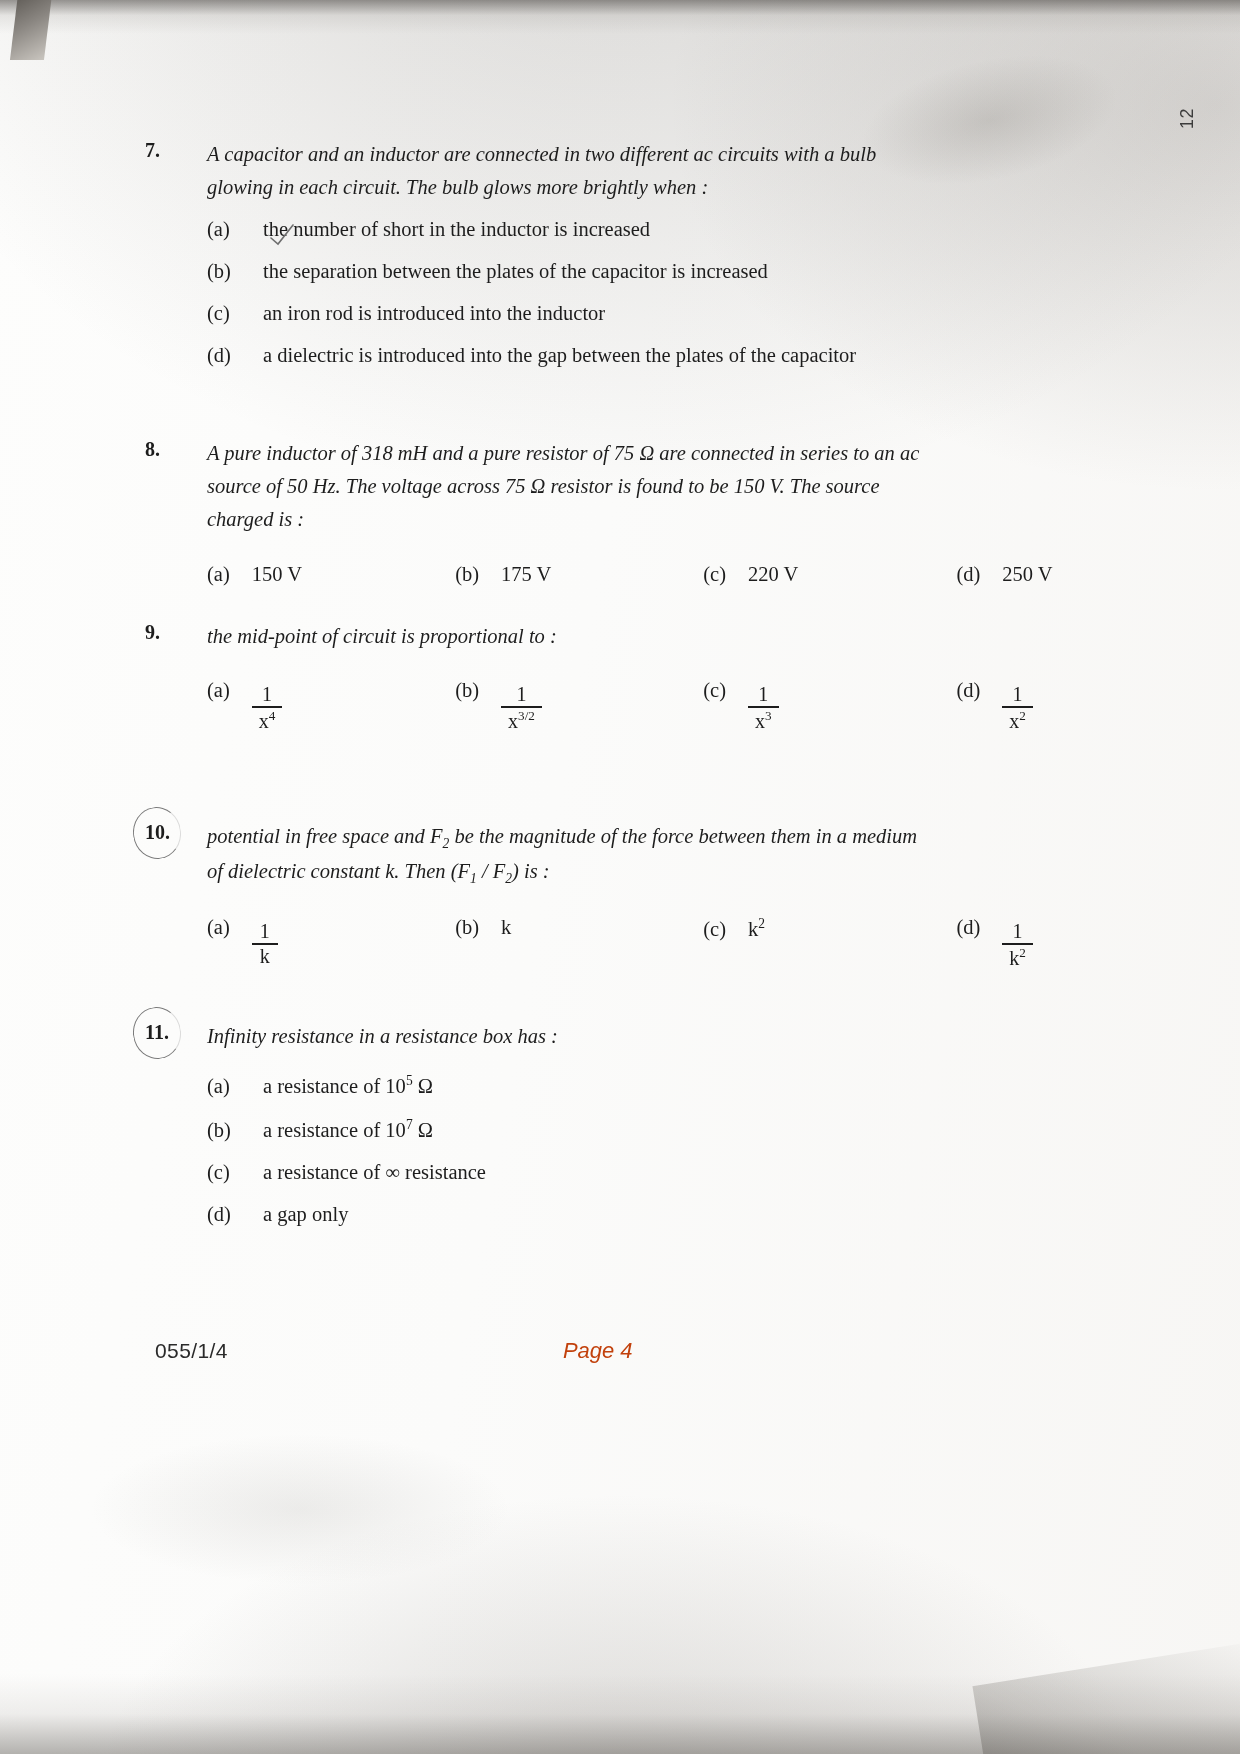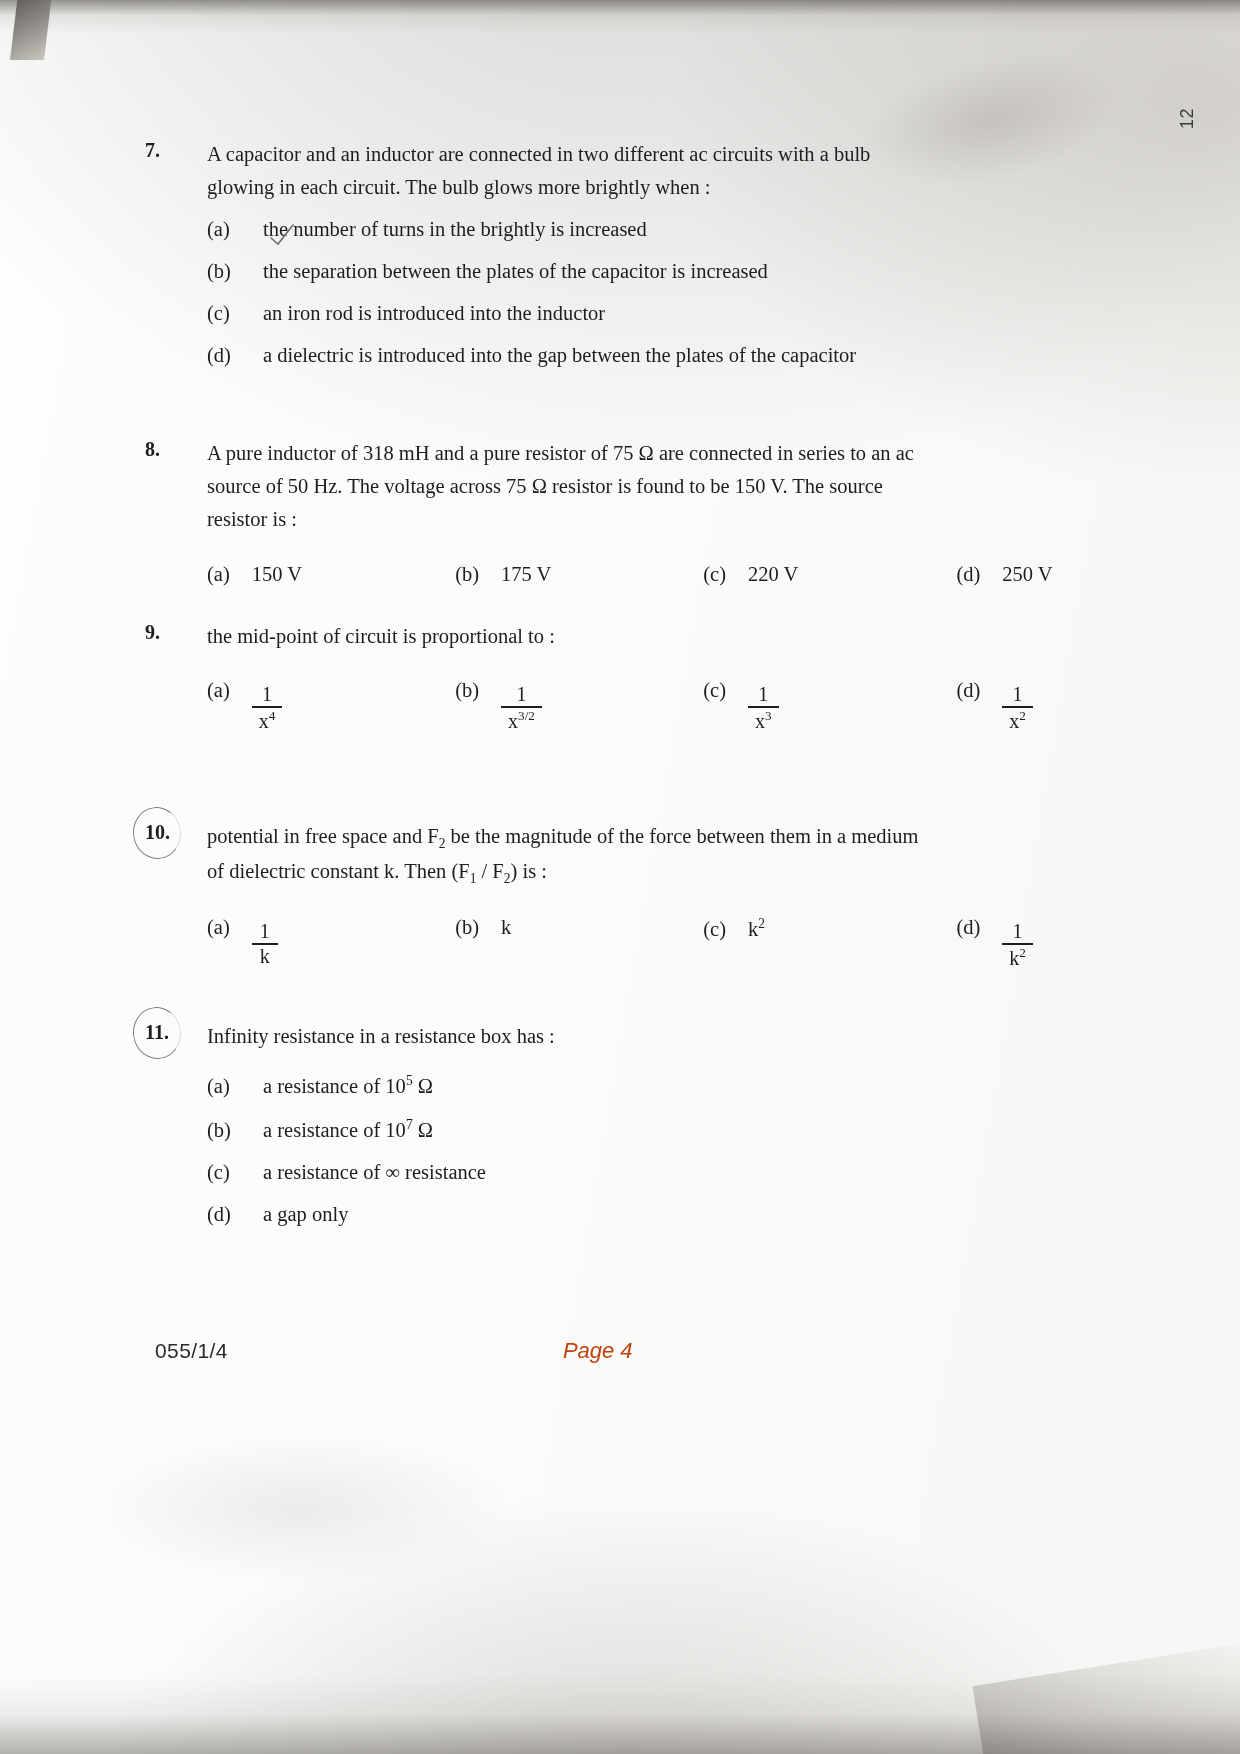--- a/index.html
+++ b/index.html
@@ -126,20 +126,21 @@
   }
   .qtext {
     flex: 1;
     font-size: 20.5px;
     line-height: 1.62;
     text-align: justify;
   }
   .qtext .l {
     display: block;
     white-space: nowrap;
+    font-style: italic;
   }
 
   
   .opts-stack {
     margin-top: 14px;
     margin-left: 62px;
   }
   .opt-row {
     display: flex;
     align-items: baseline;
@@ -257,21 +258,21 @@
           <span class="l">A capacitor and an inductor are connected in two different ac circuits with a bulb</span>
           <span class="l">glowing in each circuit. The bulb glows more brightly when :</span>
         </div>
       </div>
       <div class="opts-stack" style="position:relative;">
         <svg class="tick" viewBox="0 0 26 22">
           <path d="M2 14 L9 20 L24 1" fill="none" stroke="#6e6e6e" stroke-width="1.6" stroke-linecap="round"></path>
         </svg>
         <div class="opt-row">
           <span class="opt-lbl">(a)</span>
-          <span class="opt-txt">the number of turns in the brightly is increased</span>
+          <span class="opt-txt">the number of short in the inductor is increased</span>
         </div>
         <div class="opt-row">
           <span class="opt-lbl">(b)</span>
           <span class="opt-txt">the separation between the plates of the capacitor is increased</span>
         </div>
         <div class="opt-row">
           <span class="opt-lbl">(c)</span>
           <span class="opt-txt">an iron rod is introduced into the inductor</span>
         </div>
         <div class="opt-row">
@@ -280,21 +281,21 @@
         </div>
       </div>
     </div>
 
     <div class="qblock" style="top:437px;">
       <div class="qhead">
         <div class="qnum">8.</div>
         <div class="qtext">
           <span class="l">A pure inductor of 318 mH and a pure resistor of 75 Ω are connected in series to an ac</span>
           <span class="l">source of 50 Hz. The voltage across 75 Ω resistor is found to be 150 V. The source</span>
-          <span class="l">resistor is :</span>
+          <span class="l">charged is :</span>
         </div>
       </div>
       <div class="opts-inline" style="margin-top:26px;">
         <div class="cell c1">
           <span class="lbl">(a)</span>
           <span>150 V</span>
         </div>
         <div class="cell c2">
           <span class="lbl">(b)</span>
           <span>175 V</span>

